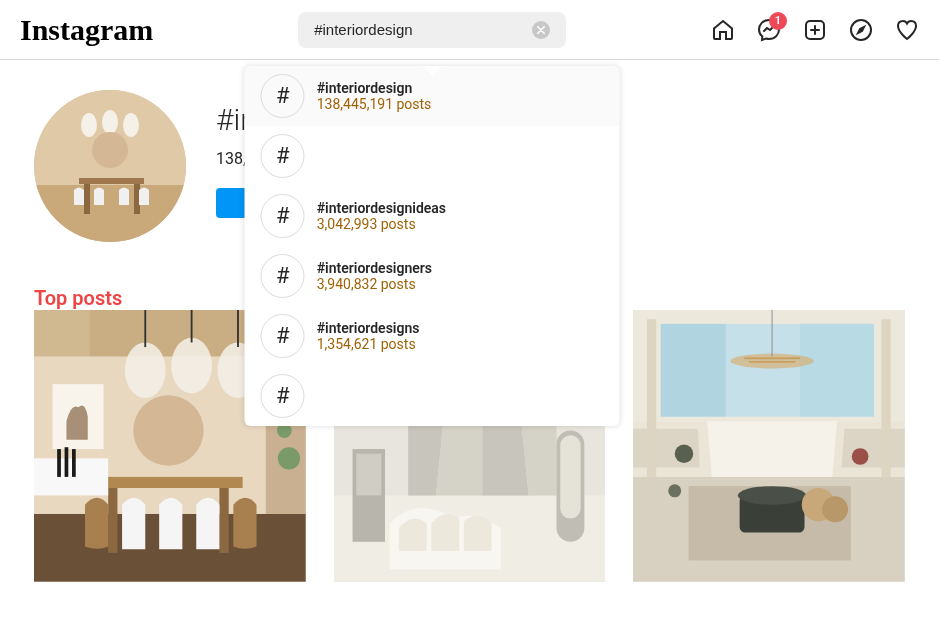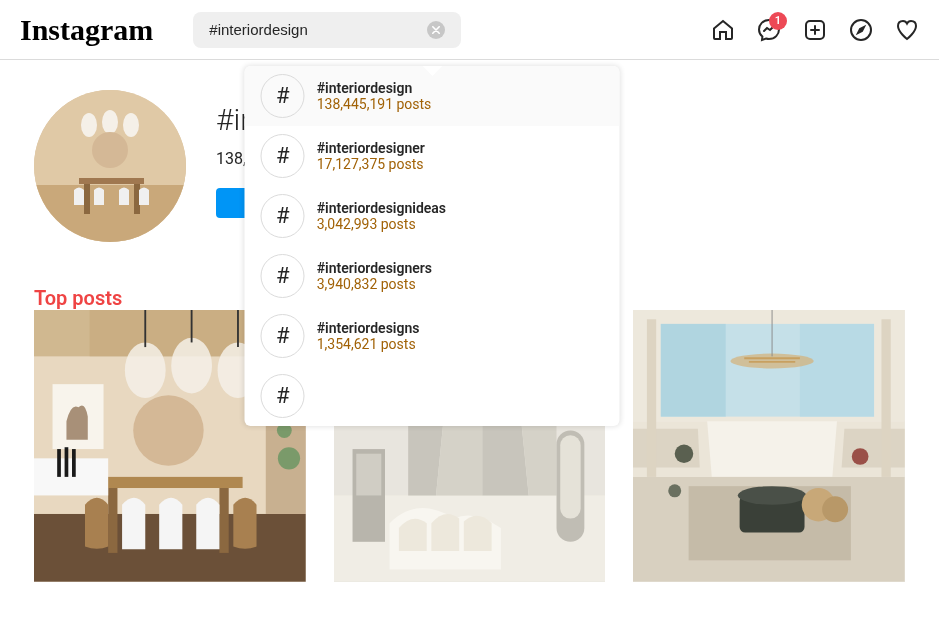--- a/index.html
+++ b/index.html
@@ -1,19 +1,19 @@
 <!DOCTYPE html>
 <html><head>
   <meta charset="utf-8">
   <style>
     * { margin: 0; padding: 0; box-sizing: border-box; }
     body { font-family: -apple-system, BlinkMacSystemFont, "Segoe UI", Roboto, Helvetica, Arial, sans-serif; background: #fff; width: 939px; height: 617px; overflow: hidden; }
     .header { height: 60px; border-bottom: 1px solid #dbdbdb; display: flex; align-items: center; padding: 0 20px; position: relative; z-index: 10; background: #fff; }
     .logo { font-family: 'Brush Script MT', cursive; font-size: 30px; font-weight: 600; flex: 0 0 auto; margin-right: 40px; }
-    .search-wrap { flex: 1; display: flex; position: relative; }
+    .search-wrap { flex: 1; display: flex; justify-content: center; position: relative; }
     .search-box { width: 268px; height: 36px; background: #efefef; border-radius: 8px; display: flex; align-items: center; padding: 0 16px; position: relative; }
     .search-input { flex: 1; border: none; background: transparent; font-size: 15px; outline: none; color: #262626; }
     .search-clear { width: 18px; height: 18px; border-radius: 50%; background: #c7c7c7; display: flex; align-items: center; justify-content: center; cursor: pointer; }
     .search-clear svg { width: 8px; height: 8px; }
     .nav-icons { display: flex; gap: 22px; align-items: center; margin-left: 40px; }
     .nav-icon { width: 24px; height: 24px; display: flex; align-items: center; justify-content: center; cursor: pointer; position: relative; }
     .badge-dot { position: absolute; top: -6px; right: -6px; width: 18px; height: 18px; background: #ed4956; border-radius: 50%; color: #fff; font-size: 11px; display: flex; align-items: center; justify-content: center; font-weight: 600; }
     
     .dropdown { position: absolute; top: 54px; left: 50%; transform: translateX(-50%); width: 375px; background: #fff; border-radius: 6px; box-shadow: 0 0 5px 1px rgba(0,0,0,0.1); z-index: 20; overflow: hidden; }
     .dropdown-arrow { position: absolute; top: -7px; left: 50%; transform: translateX(-50%); width: 14px; height: 14px; background: #fff; transform: translateX(-50%) rotate(45deg); box-shadow: -1px -1px 1px rgba(0,0,0,0.05); }
@@ -56,24 +56,20 @@
       <div class="dropdown-arrow"></div>
       <div class="dd-item active">
         <div class="dd-hash">#</div>
         <div class="dd-text">
           <div class="dd-tag">#interiordesign</div>
           <div class="dd-count">138,445,191 posts</div>
         </div>
       </div>
       <div class="dd-item">
         <div class="dd-hash">#</div>
-        <div class="dd-text">
-          <div class="dd-tag">#interiordesigner</div>
-          <div class="dd-count">17,127,375 posts</div>
-        </div>
       </div>
       <div class="dd-item">
         <div class="dd-hash">#</div>
         <div class="dd-text">
           <div class="dd-tag">#interiordesignideas</div>
           <div class="dd-count">3,042,993 posts</div>
         </div>
       </div>
       <div class="dd-item">
         <div class="dd-hash">#</div>

